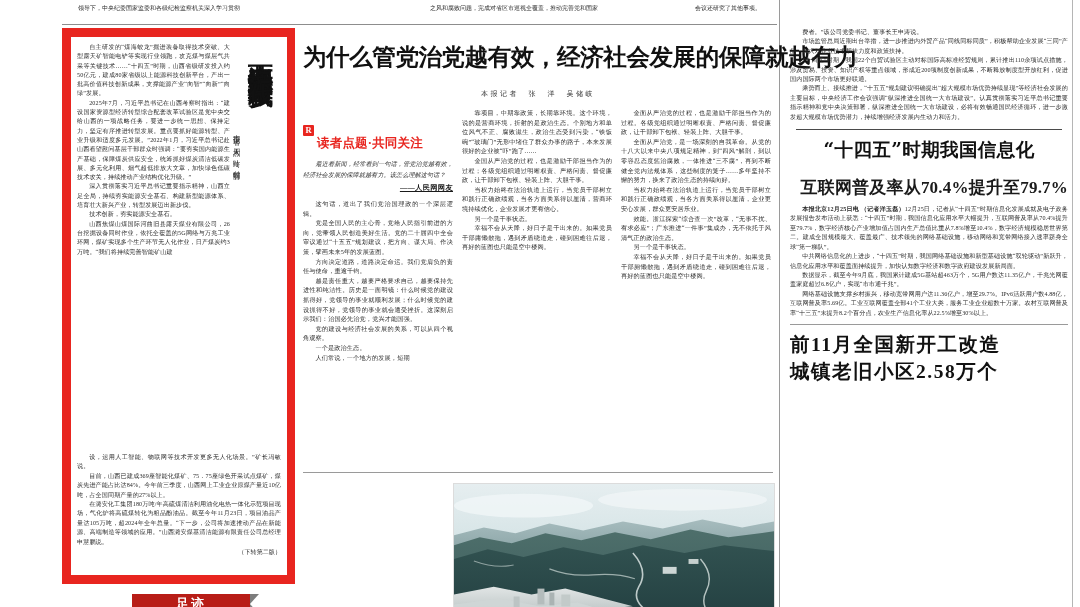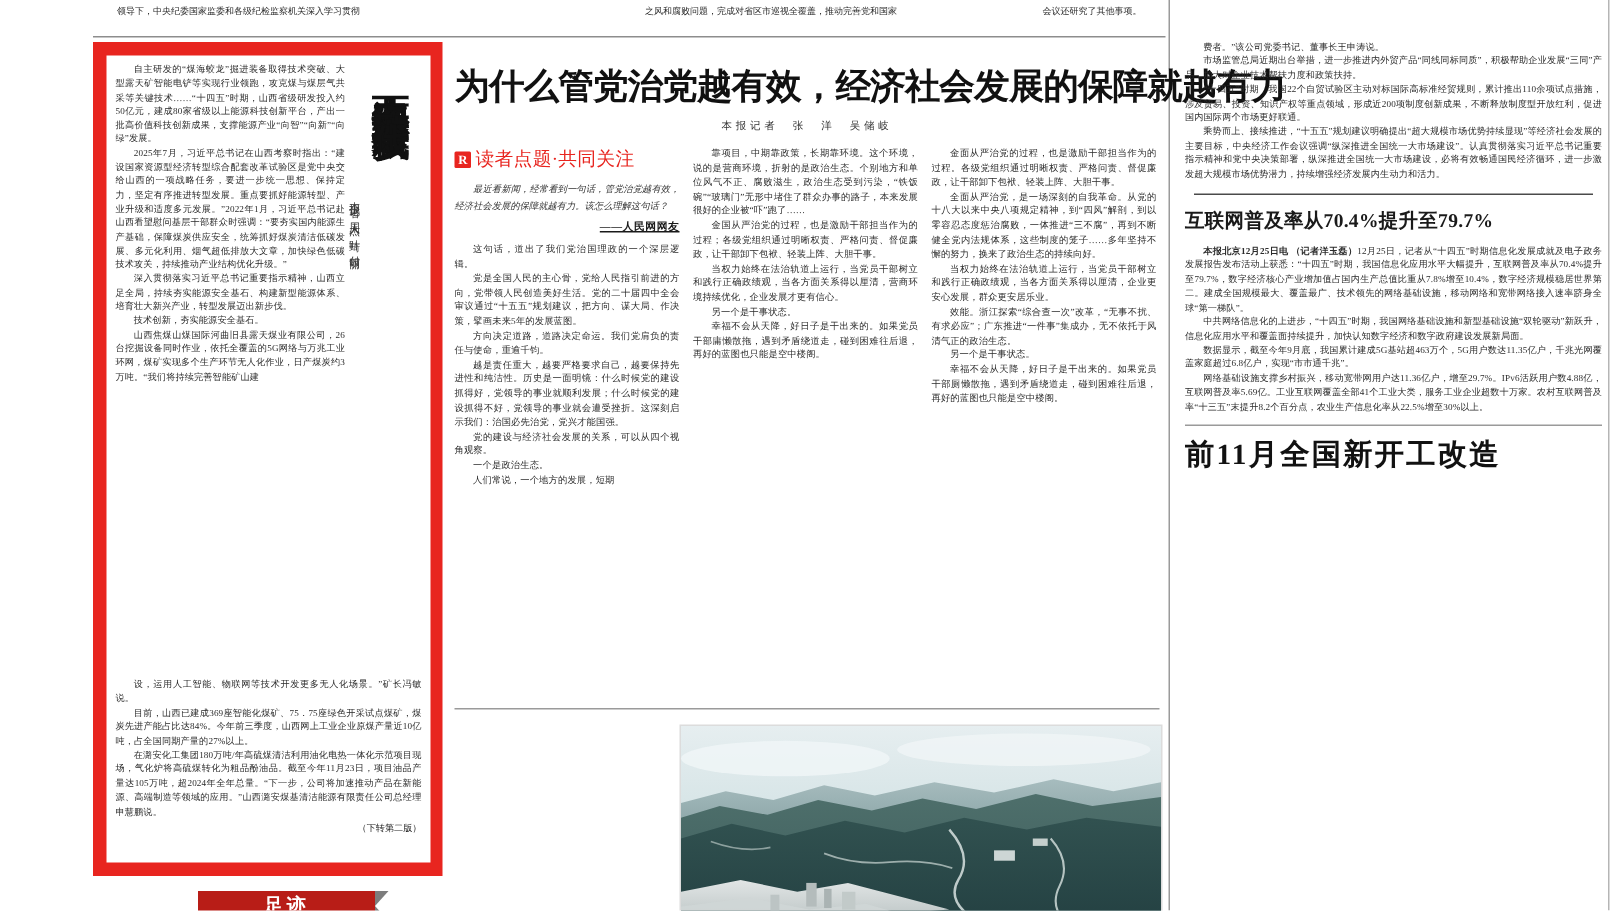--- a/index.html
+++ b/index.html
@@ -164,21 +164,21 @@
     color: #111;
     text-align: center;
     white-space: nowrap;
     margin-top: 14px;
   }
   #mid-byline {
     text-align: center;
     font-size: 7px;
     letter-spacing: 2.5px;
     color: #333;
-    margin-top: 7px;
+    margin-top: 17px;
   }
   #mid-cols {
     display: flex;
     margin-top: 9px;
     gap: 9px;
   }
   .mid-col { width: 150px; }
   #badge-row {
     display: flex;
     align-items: center;
@@ -190,24 +190,25 @@
     background: #e8251f;
     color: #fff;
     font-size: 8.5px;
     font-weight: 700;
     line-height: 11px;
     text-align: center;
     border-radius: 1px;
   }
   #badge-text {
     color: #e8251f;
-    font-weight: 400;
+    font-weight: 700;
     font-size: 12.5px;
     letter-spacing: 0.2px;
     white-space: nowrap;
+    margin-top: 27px;
   }
   #reader-quote {
     font-size: 6.2px;
     line-height: 10.5px;
     text-align: justify;
     color: #333;
     font-style: italic;
   }
   #reader-quote p { margin: 0; text-indent: 2em; }
   #quote-attrib {
@@ -254,27 +255,27 @@
     font-weight: 700;
     font-size: 18.5px;
     line-height: 26px;
     letter-spacing: 0.4px;
     text-align: center;
     color: #111;
     white-space: nowrap;
   }
   .head-2-sub {
     font-weight: 700;
-    font-size: 13px;
+    font-size: 17px;
     line-height: 20px;
-    text-align: left;
+    text-align: right;
     color: #1a1a1a;
     letter-spacing: 0.2px;
     white-space: nowrap;
-    margin-top: 0;
+    margin-top: 15px;
   }
   .dateline { font-weight: 700; }
   .head-3 {
     font-family: Liberation Serif, serif;
     font-weight: 700;
     font-size: 19.5px;
     line-height: 27px;
     letter-spacing: 1.5px;
     text-align: left;
     color: #111;
@@ -440,32 +441,34 @@
   <div class="body-text">
     <p>费者。”该公司党委书记、董事长王申涛说。</p>
     <p>市场监管总局近期出台举措，进一步推进内外贸产品“同线同标同质”，积极帮助企业发展“三同”产品，加大对企业技术帮扶力度和政策扶持。</p>
     <p>“十四五”时期，我国22个自贸试验区主动对标国际高标准经贸规则，累计推出110余项试点措施，涉及贸易、投资、知识产权等重点领域，形成近200项制度创新成果，不断释放制度型开放红利，促进国内国际两个市场更好联通。</p>
     <p>乘势而上、接续推进，“十五五”规划建议明确提出“超大规模市场优势持续显现”等经济社会发展的主要目标，中央经济工作会议强调“纵深推进全国统一大市场建设”。认真贯彻落实习近平总书记重要指示精神和党中央决策部署，纵深推进全国统一大市场建设，必将有效畅通国民经济循环，进一步激发超大规模市场优势潜力，持续增强经济发展内生动力和活力。</p>
   </div>
 
   <div class="rule-thick"></div>
 
   <div>
+    <div class="head-2">“十四五”时期我国信息化</div>
     <div class="head-2-sub">互联网普及率从70.4%提升至79.7%</div>
 
     <div class="body-text" style="margin-top:7px">
       <p>
         <span class="dateline">本报北京12月25日电</span>
         <span class="dateline">（记者洋玉磊）</span><span>12月25日，记者从“十四五”时期信息化发展成就及电子政务发展报告发布活动上获悉：“十四五”时期，我国信息化应用水平大幅提升，互联网普及率从70.4%提升至79.7%，数字经济核心产业增加值占国内生产总值比重从7.8%增至10.4%，数字经济规模稳居世界第二。建成全国规模最大、覆盖最广、技术领先的网络基础设施，移动网络和宽带网络接入速率跻身全球“第一梯队”。</span>
       </p>
       <p>中共网络信息化的上进步，“十四五”时期，我国网络基础设施和新型基础设施“双轮驱动”新跃升，信息化应用水平和覆盖面持续提升，加快认知数字经济和数字政府建设发展新局面。</p>
       <p>数据显示，截至今年9月底，我国累计建成5G基站超463万个，5G用户数达11.35亿户，千兆光网覆盖家庭超过6.8亿户，实现“市市通千兆”。</p>
       <p>网络基础设施支撑乡村振兴，移动宽带网用户达11.36亿户，增至29.7%。IPv6活跃用户数4.88亿，互联网普及率5.69亿。工业互联网覆盖全部41个工业大类，服务工业企业超数十万家。农村互联网普及率“十三五”末提升8.2个百分点，农业生产信息化率从22.5%增至30%以上。</p>
     </div>
   </div>
 
   <div class="rule-thin"></div>
 
   <div>
     <div class="head-3">前11月全国新开工改造</div>
+    <div class="head-3">城镇老旧小区2.58万个</div>
   </div>
 
 </div>
 
 </body></html>

